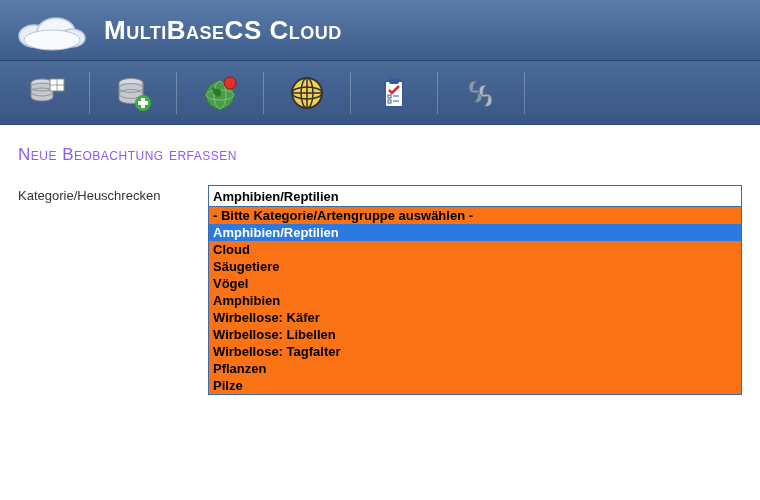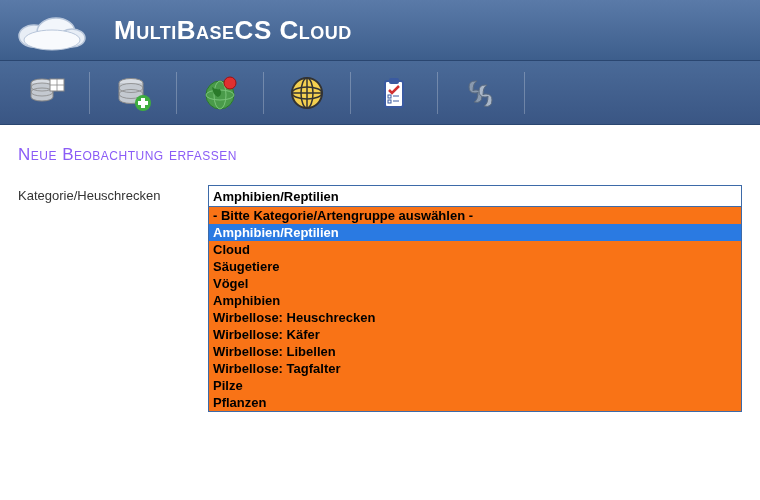--- a/index.html
+++ b/index.html
@@ -9,21 +9,21 @@
     height: 500px;
     overflow: hidden;
     background: #fff;
   }
   .header {
     background: linear-gradient(#5a7aa8 0%, #3d5e8c 100%);
     height: 60px;
     display: flex;
     align-items: center;
     padding: 8px 12px;
-    gap: 22px;
+    gap: 12px;
   }
   .logo-cloud {
     width: 80px;
     height: 48px;
     position: relative;
   }
   .app-title {
     color: #fff;
     font-size: 26px;
     font-weight: bold;
@@ -216,22 +216,21 @@
         <span>Amphibien/Reptilien</span>
         <span class="select-arrow"></span>
       </div>
       <div class="dropdown" id="cat-dropdown">
           <div class="dropdown-item">- Bitte Kategorie/Artengruppe auswählen -</div>
           <div class="dropdown-item selected">Amphibien/Reptilien</div>
           <div class="dropdown-item">Cloud</div>
           <div class="dropdown-item">Säugetiere</div>
           <div class="dropdown-item">Vögel</div>
           <div class="dropdown-item">Amphibien</div>
-          <div class="dropdown-item">Wirbellose: Heuschrecken</div>
           <div class="dropdown-item">Wirbellose: Käfer</div>
           <div class="dropdown-item">Wirbellose: Libellen</div>
           <div class="dropdown-item">Wirbellose: Tagfalter</div>
+          <div class="dropdown-item">Pflanzen</div>
           <div class="dropdown-item">Pilze</div>
-          <div class="dropdown-item">Pflanzen</div>
         </div>
     </div>
   </div>
 </div>
 
 </body></html>

